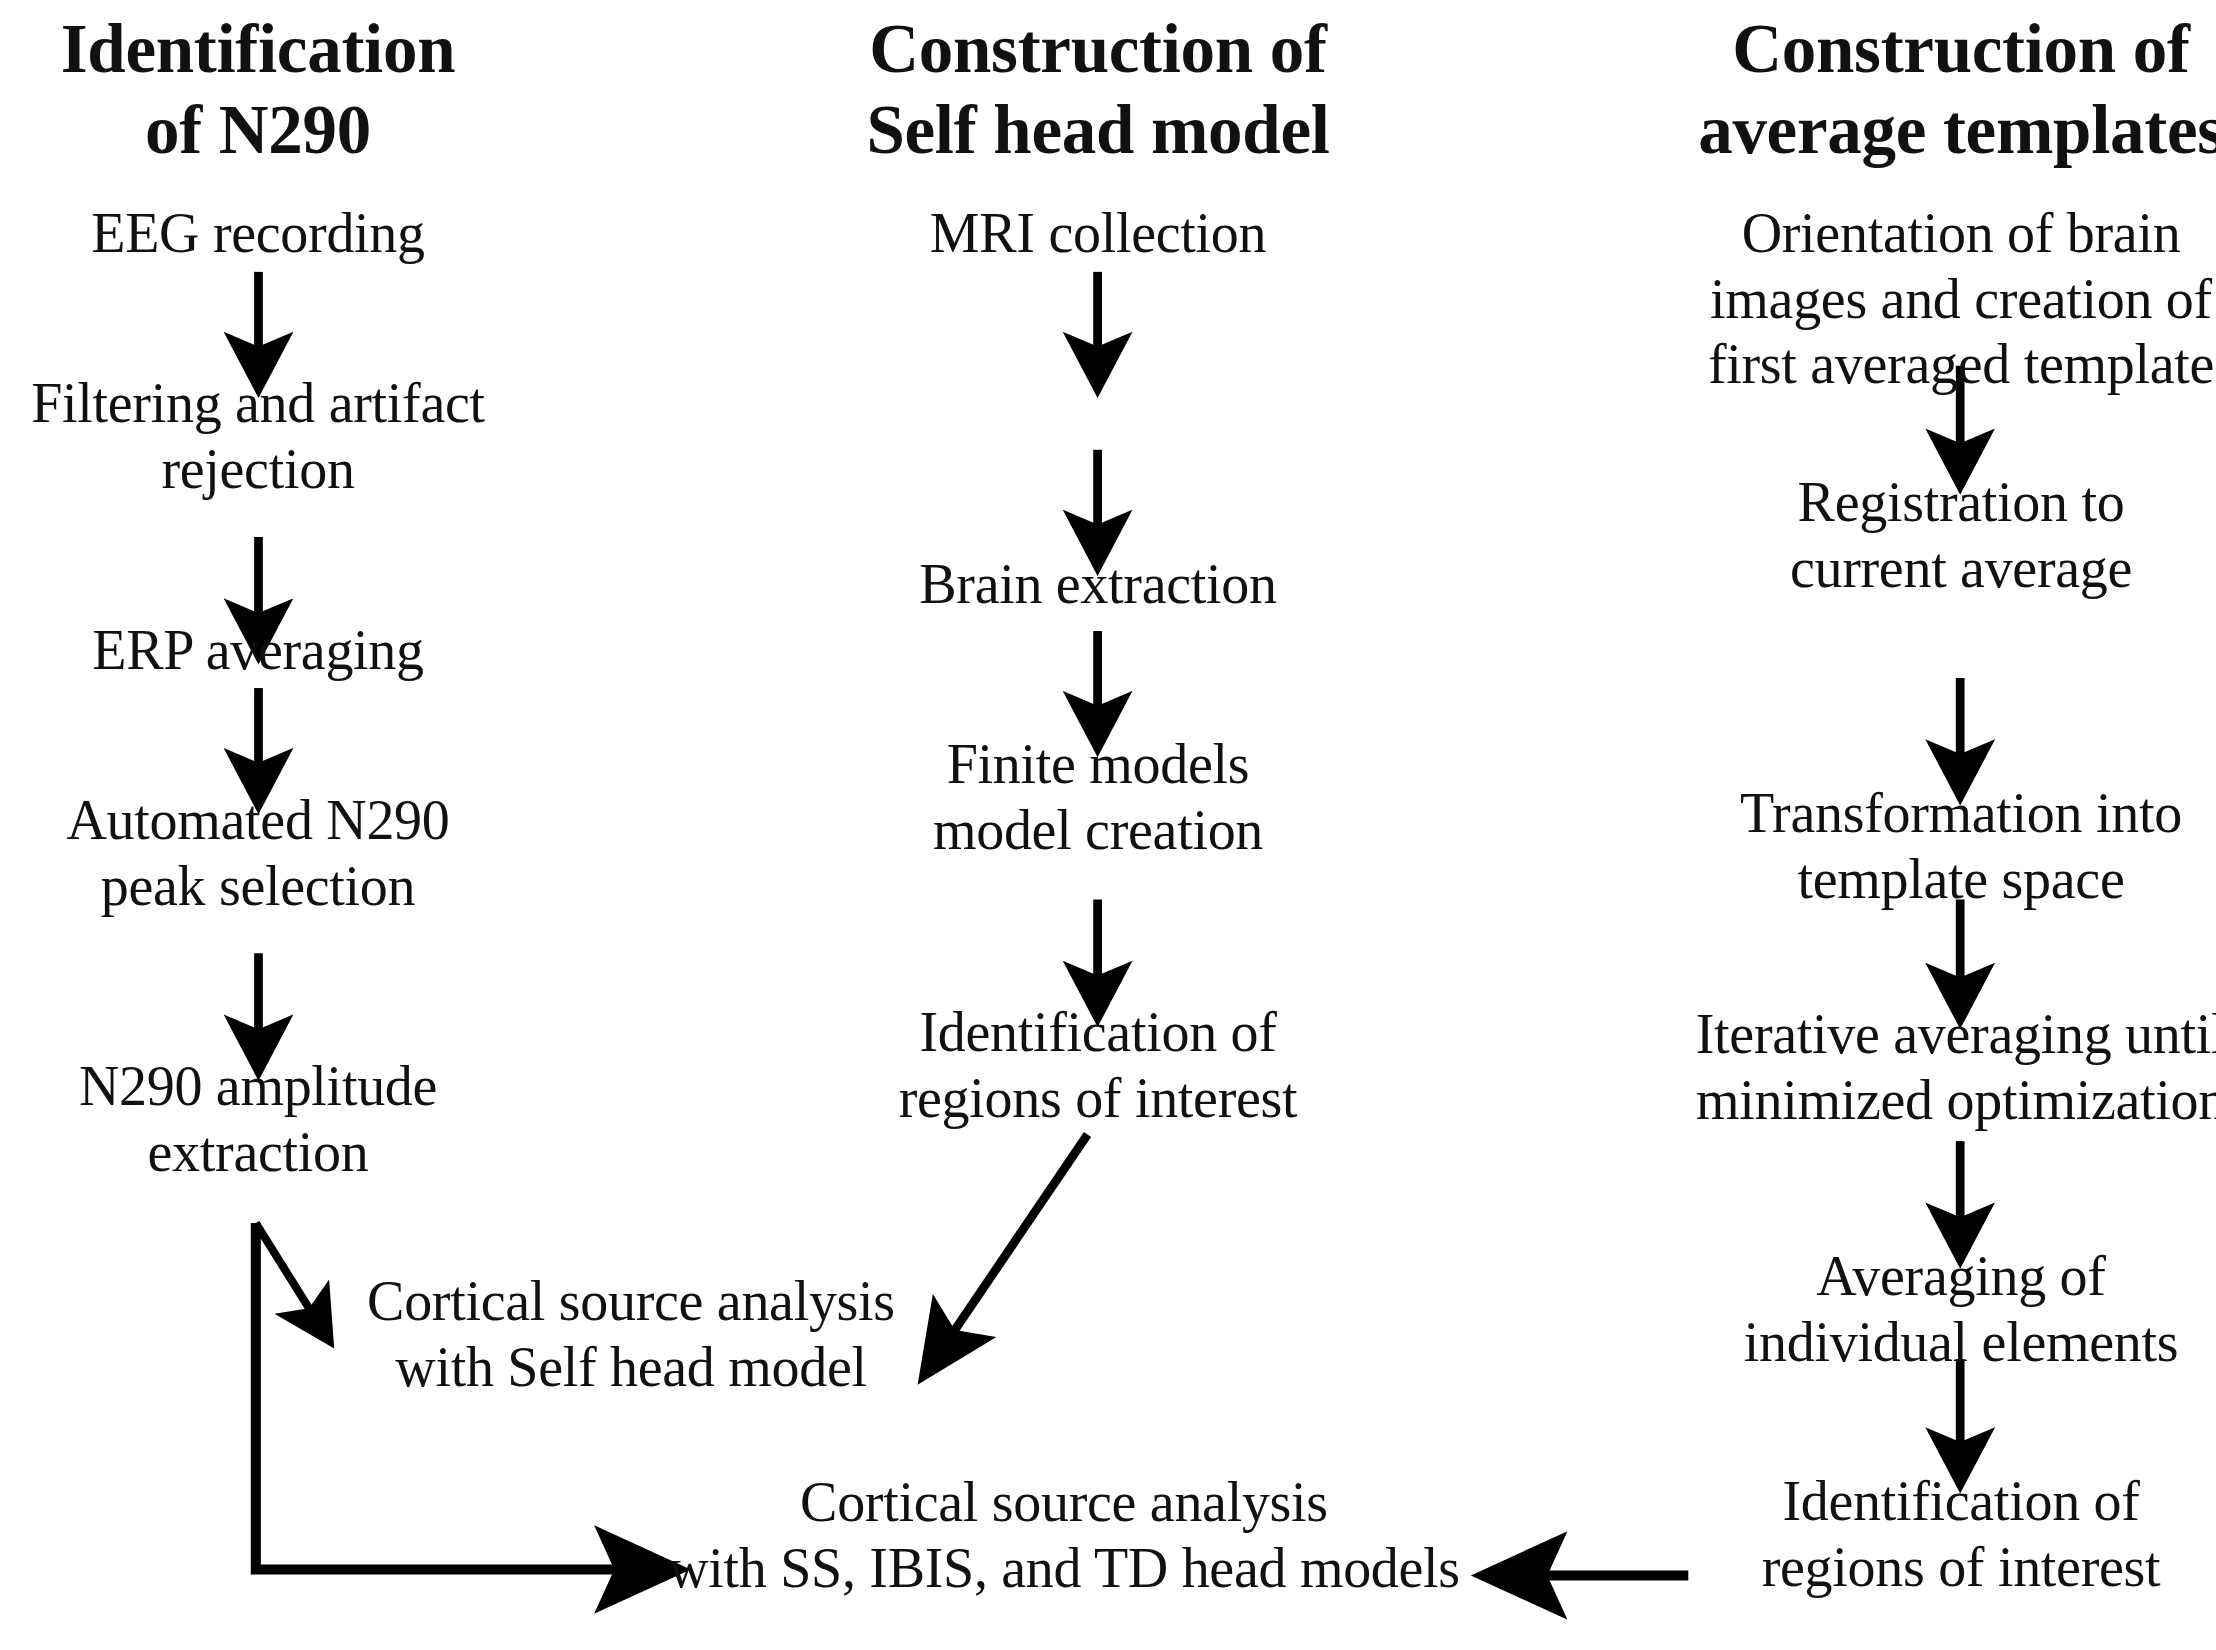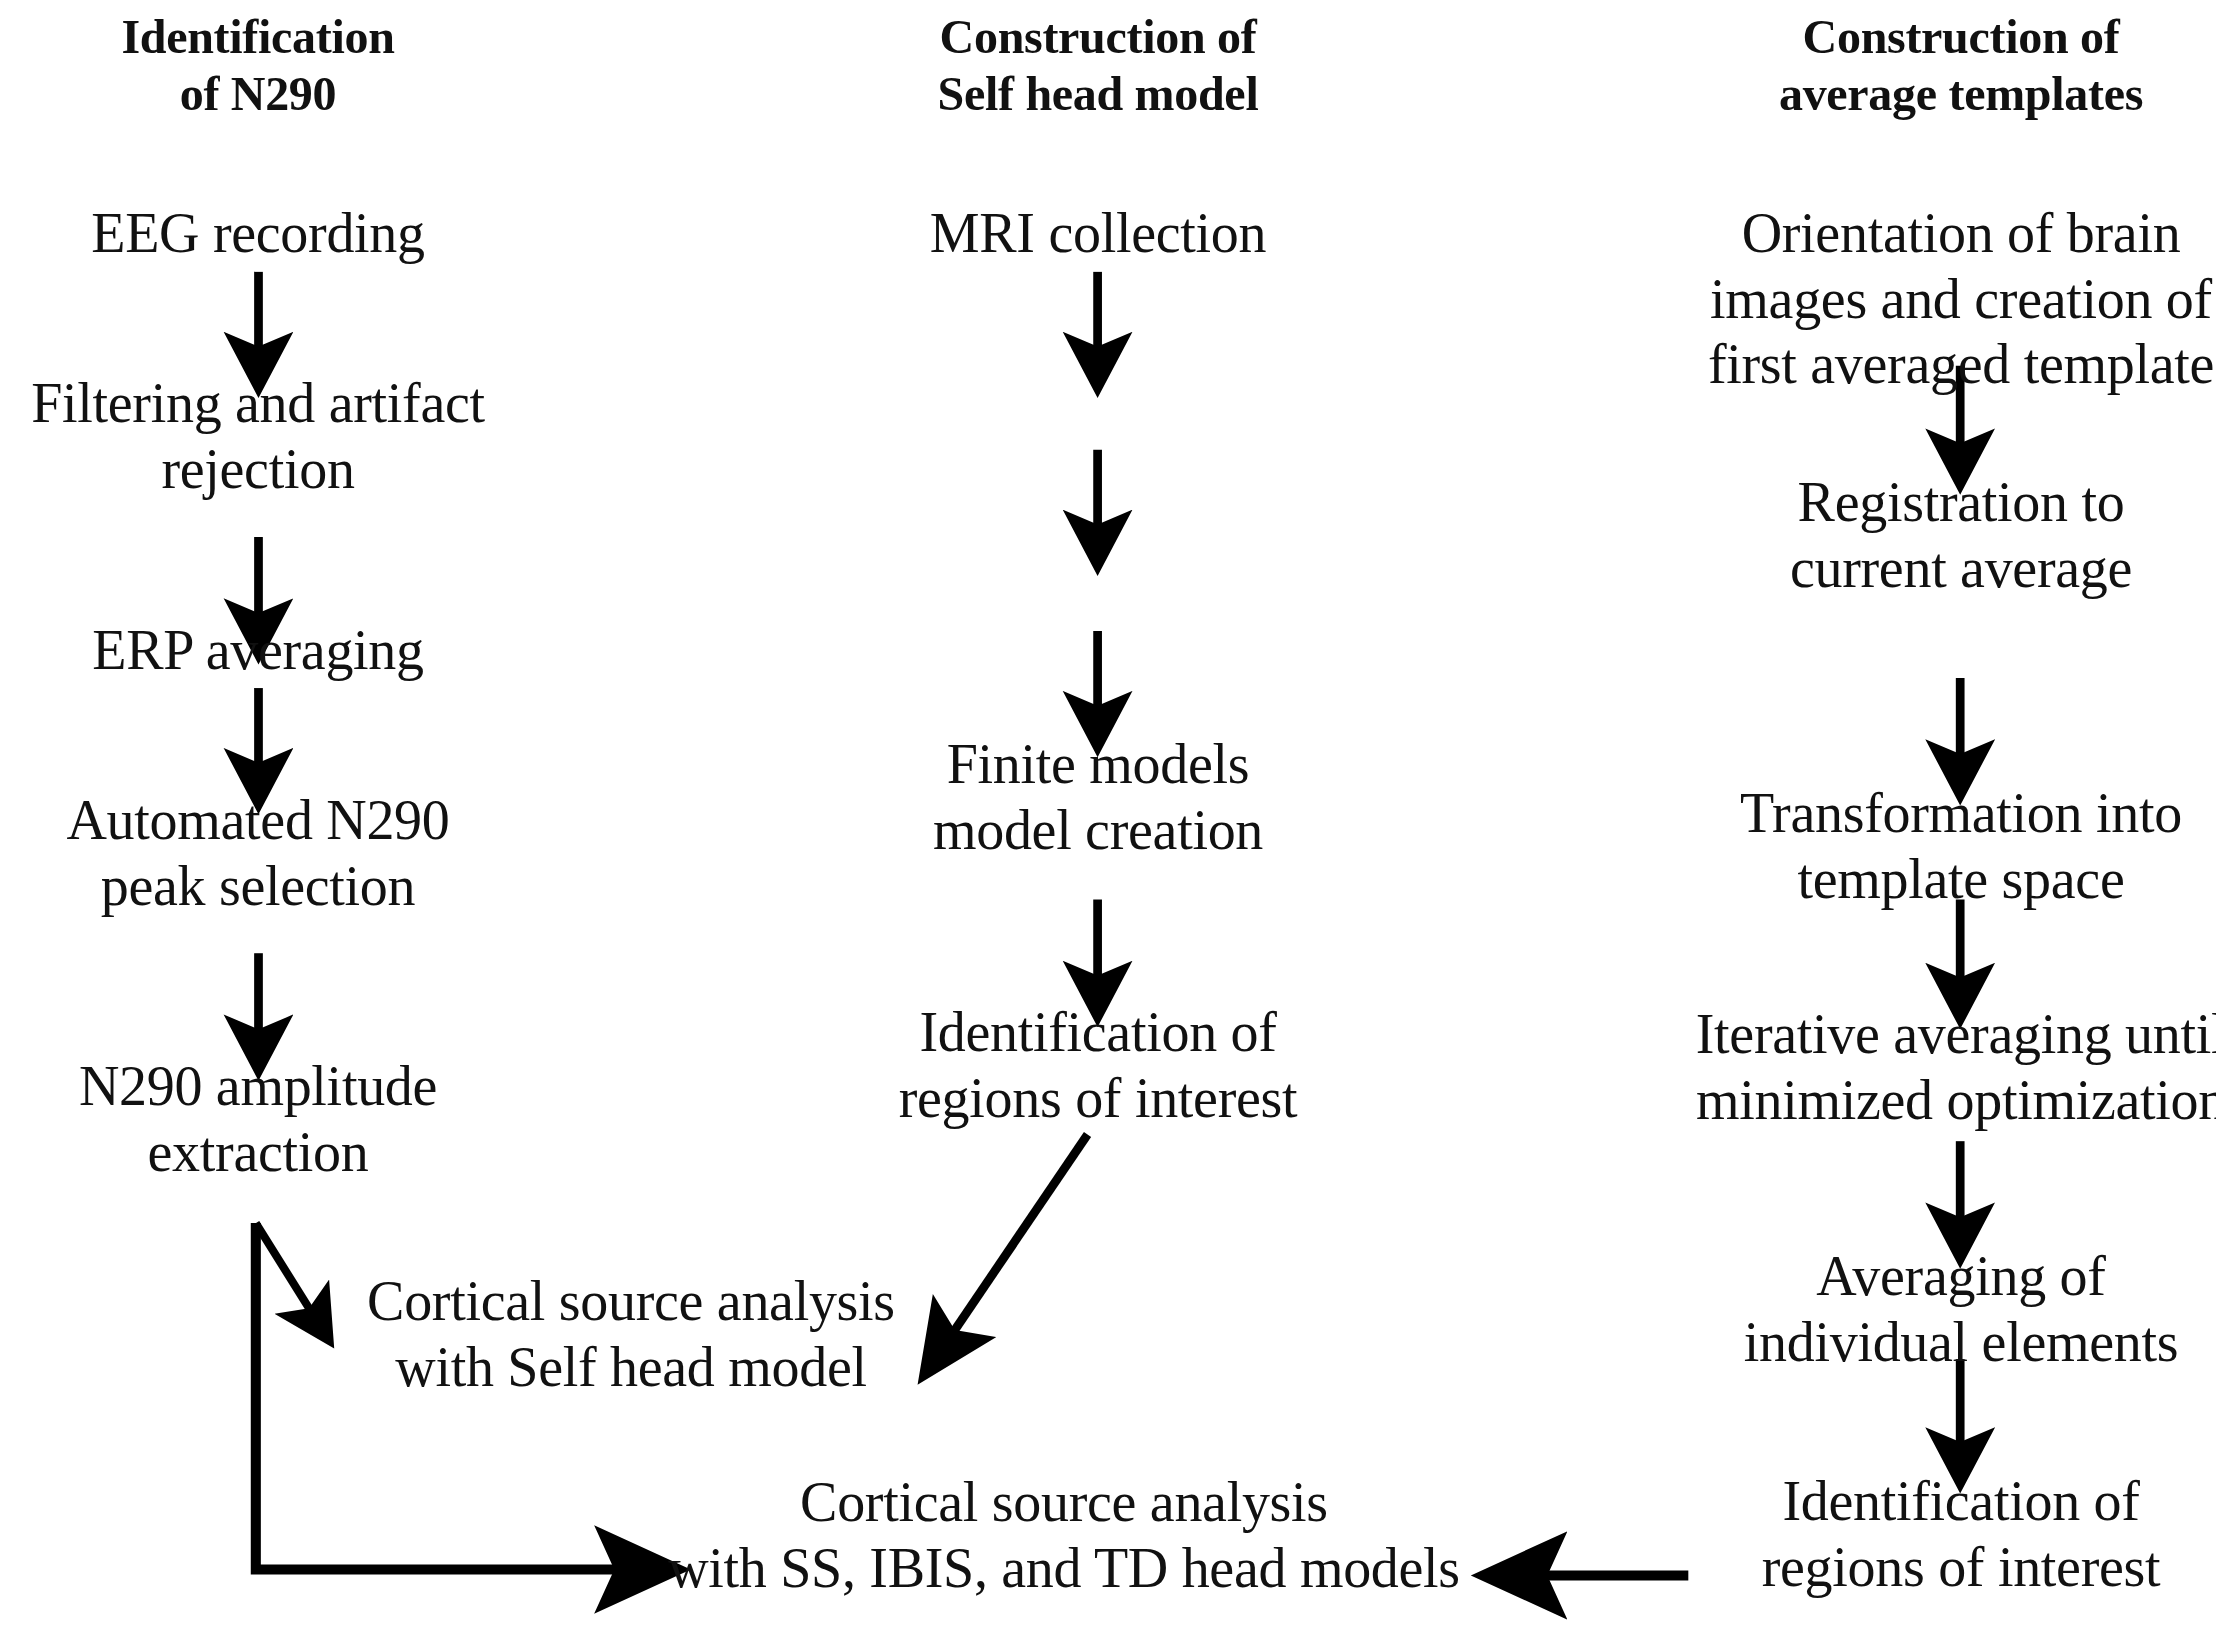--- a/index.html
+++ b/index.html
@@ -27,21 +27,21 @@
   .node {
     position: absolute;
     text-align: center;
     line-height: 1.17;
     color: #111111;
     white-space: pre-line;
     transform: translateX(-50%);
   }
   .col-title {
     font-weight: bold;
-    font-size: 48px;
+    font-size: 69px;
     letter-spacing: -0.3px;
   }
   .step {
     font-weight: normal;
     font-size: 56px;
     letter-spacing: -0.3px;
   }
 </style>
 </head>
 <body>
@@ -98,20 +98,21 @@
 
   <div class="node step" style="left:258px; top:1054px; width:564px;">N290 amplitude
 extraction</div>
 
   <div class="node col-title" style="left:1098px; top:9.4px; width:604px;">Construction of
 Self head model</div>
 
   <div class="node step" style="left:1098px; top:201px; width:604px;">MRI collection</div>
 
 
+  <div class="node step" style="left:1098px; top:552px; width:604px;">Brain extraction</div>
 
   <div class="node step" style="left:1098px; top:732px; width:604px;">Finite models
 model creation</div>
 
   <div class="node step" style="left:1098px; top:1000px; width:645px;">Identification of
 regions of interest</div>
 
   <div class="node col-title" style="left:1961px; top:9.4px; width:658px;">Construction of
 average templates</div>
 

